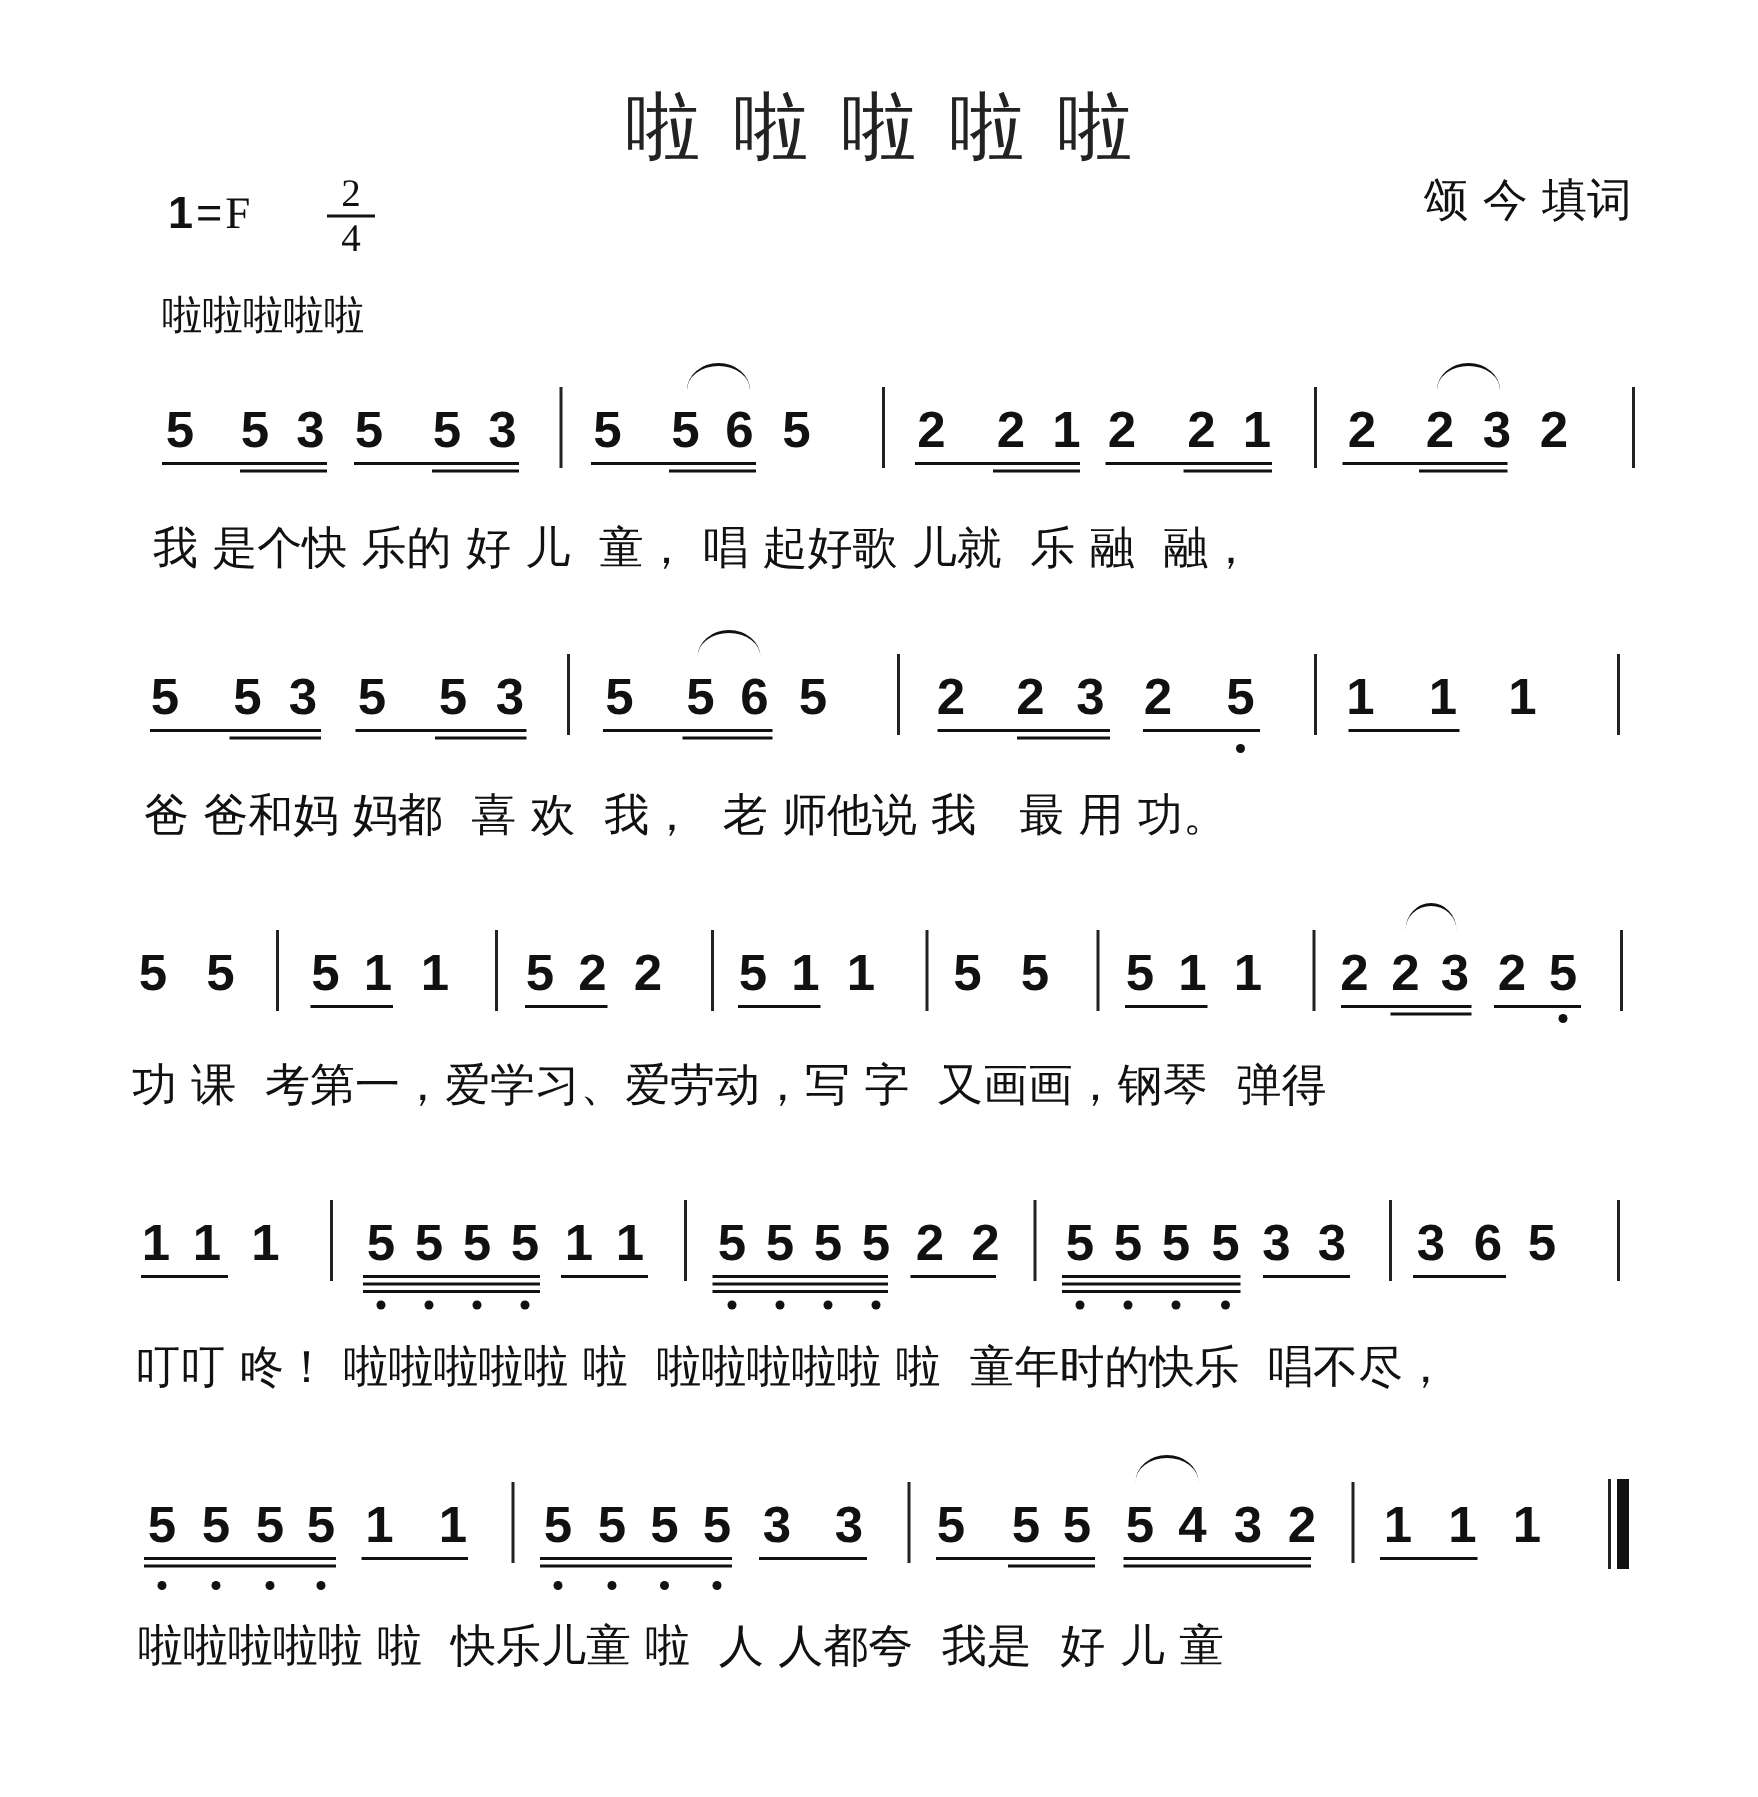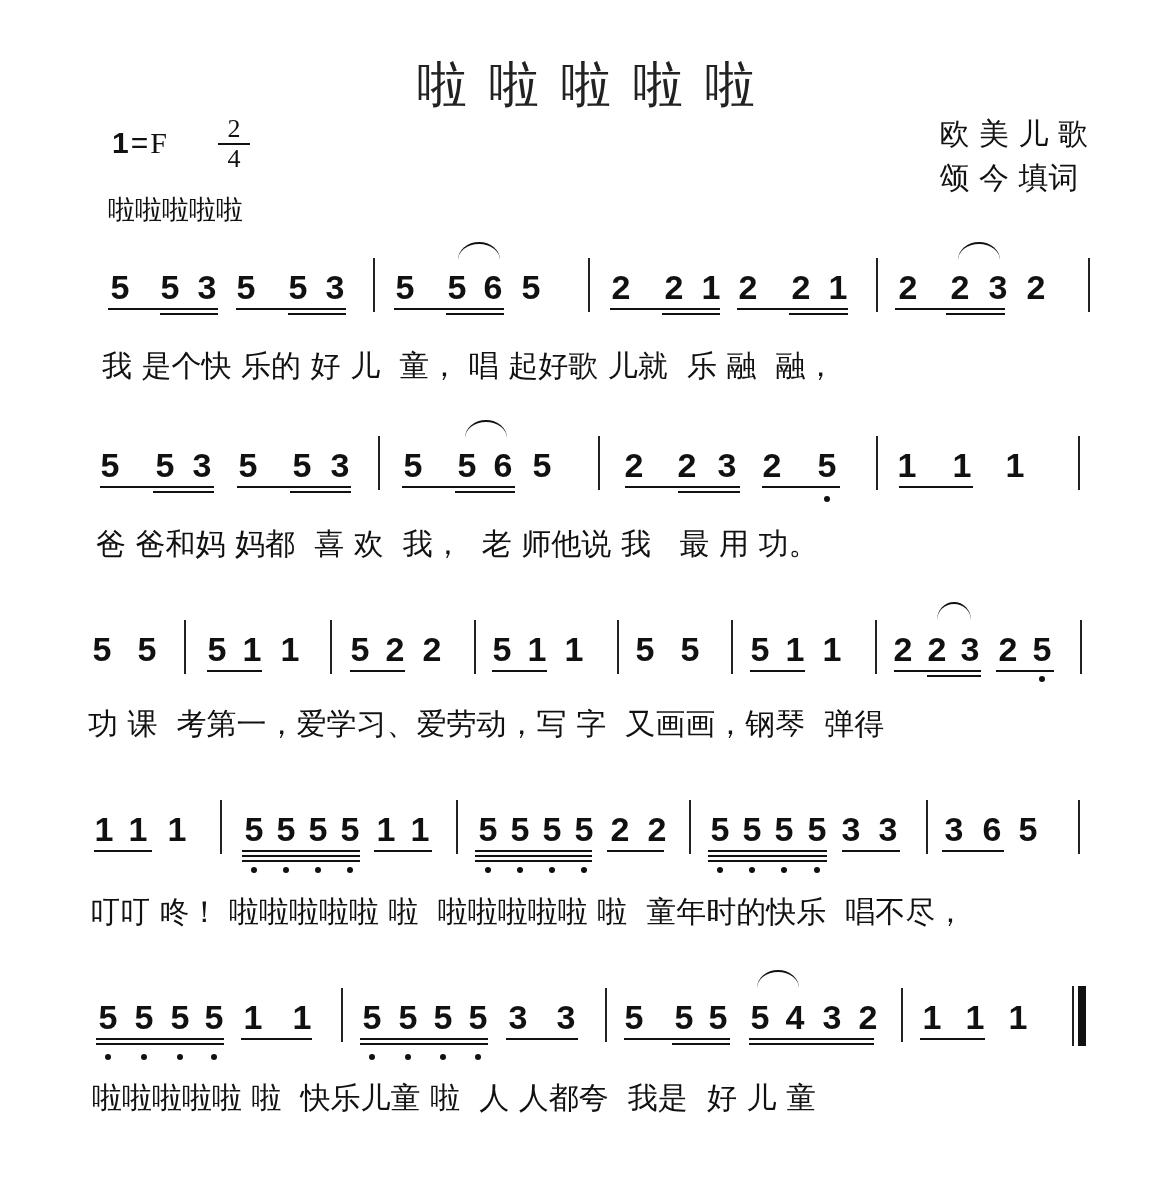--- a/index.html
+++ b/index.html
@@ -29,21 +29,20 @@
 <div class="abs" id="key">
   <span>1</span><span class="eq">=</span><span class="F">F</span>
 </div>
 <div class="abs" id="timesig">
   <div>2</div>
   <div class="bar" style="position:static;width:32px;height:2px;"></div>
   <div>4</div>
 </div>
 <div class="abs" id="tempo">啦啦啦啦啦</div>
 <div class="abs" id="credits">
-  <div>欧 美 儿 歌</div>
   <div>颂  今 填词</div>
 </div>
 
 <div id="score">
     <div class="n" style="left: 108px; top: 270px;">5</div>
     <div class="n" style="left: 158px; top: 270px;">5</div>
     <div class="n" style="left: 195px; top: 270px;">3</div>
     <div class="n" style="left: 234px; top: 270px;">5</div>
     <div class="n" style="left: 286px; top: 270px;">5</div>
     <div class="n" style="left: 323px; top: 270px;">3</div>

